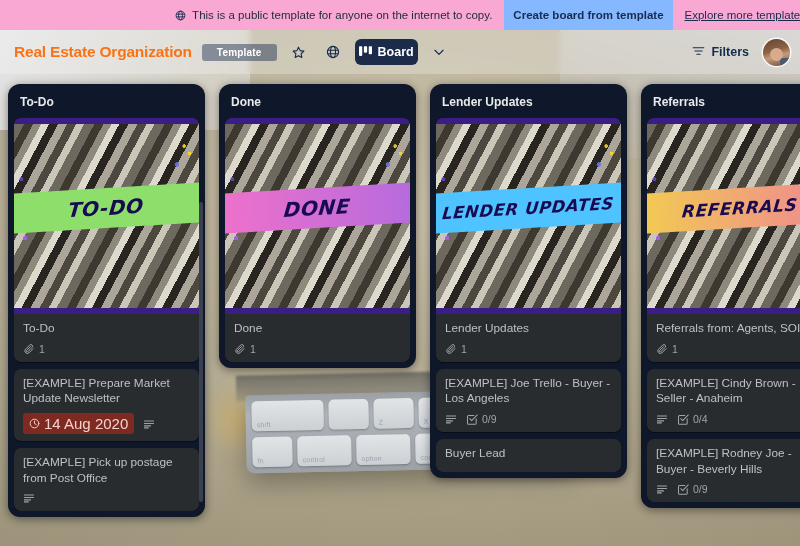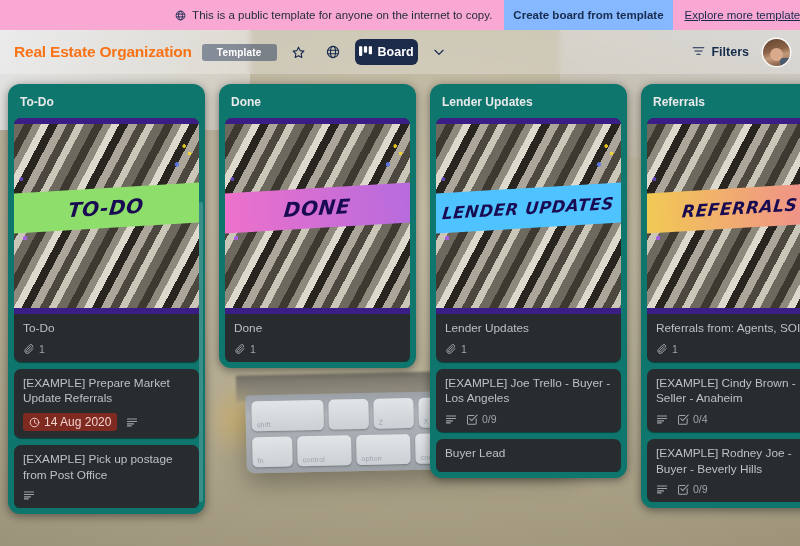--- a/index.html
+++ b/index.html
@@ -145,21 +145,21 @@
   
   #board {
     position: absolute; left: 0; top: 74px; width: 800px; height: 472px;
     display: flex; align-items: flex-start; gap: 14px;
     padding: 10px 0 0 8px;
     z-index: 10;
   }
 
   .list {
     flex: 0 0 197px;
-    background: #0f766e;
+    background: #0f172a;
     border-radius: 12px;
     padding: 8px 6px 6px 6px;
     max-height: 452px;
     display: flex; flex-direction: column;
     box-shadow: 0 2px 10px rgba(0,0,0,.45);
   }
   .list-header {
     font: bold 12px "Liberation Sans", sans-serif;
     color: #e8e9ea; padding: 3px 6px 9px 6px;
   }
@@ -177,21 +177,21 @@
     padding: 7px 9px 6px 9px;
   }
   .card-badges {
     display:flex; align-items:center; gap: 9px;
     padding: 0 9px 7px 9px; color:#9fa4a9;
   }
   .badge-it { display:flex; align-items:center; gap:4px; font-size: 10.5px; color:#9fa4a9; }
   .due-badge {
     display:flex; align-items:center; gap:4px;
     background: #7e2a21; color:#f2d3cf;
-    border-radius: 3px; padding: 2px 6px; font-size: 12px;
+    border-radius: 3px; padding: 2px 6px; font-size: 15px;
   }
 
   
   .cover {
     position: relative; height: 196px; width: 100%;
     background: #3b1d86;
     overflow: hidden;
   }
   .cover .photo {
     position:absolute; left:0; right:0; top: 6px; bottom: 6px;
@@ -351,21 +351,21 @@
               <span style="display: inline-flex; align-items: center;">
                 <svg width="12" height="12" viewBox="0 0 24 24" fill="none" stroke="#9fa4a9" stroke-width="2" stroke-linecap="round">
                   <path d="M20 11.5l-8.3 8.3a5 5 0 01-7-7l8.7-8.7a3.3 3.3 0 014.7 4.7l-8.7 8.7a1.7 1.7 0 01-2.4-2.4l8-8"></path>
                 </svg>
               </span>
               <span>1</span>
             </div>
           </div>
         </div>
         <div class="card">
-          <div class="card-title">[EXAMPLE] Prepare Market Update Referrals</div>
+          <div class="card-title">[EXAMPLE] Prepare Market Update Newsletter</div>
           <div class="card-badges">
             <div class="due-badge">
               <span style="display: inline-flex; align-items: center;">
                 <svg width="11" height="11" viewBox="0 0 16 16" fill="none" stroke="#f2d3cf" stroke-width="1.4" stroke-linecap="round">
                   <circle cx="8" cy="8" r="6.3"></circle>
                   <path d="M8 4.4V8l2.6 1.6"></path>
                 </svg>
               </span>
               <span>14 Aug 2020</span>
             </div>

